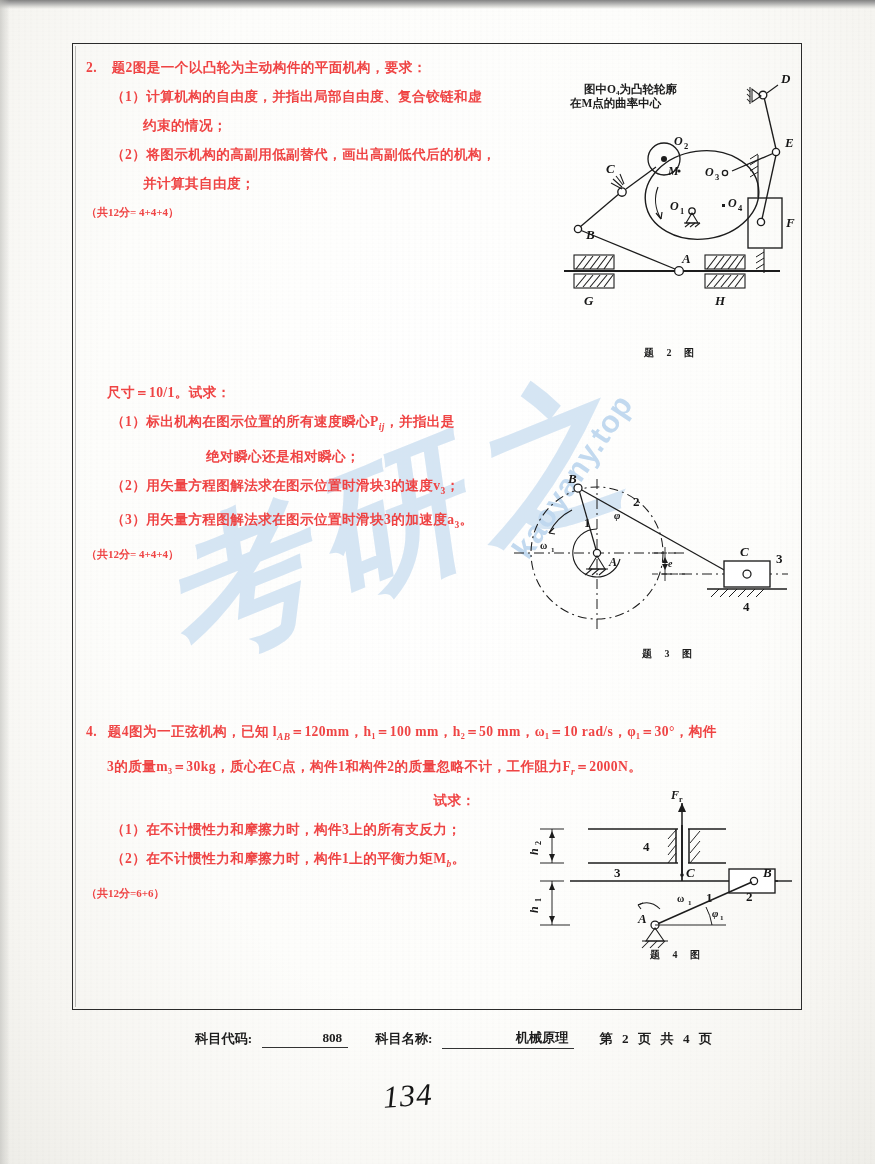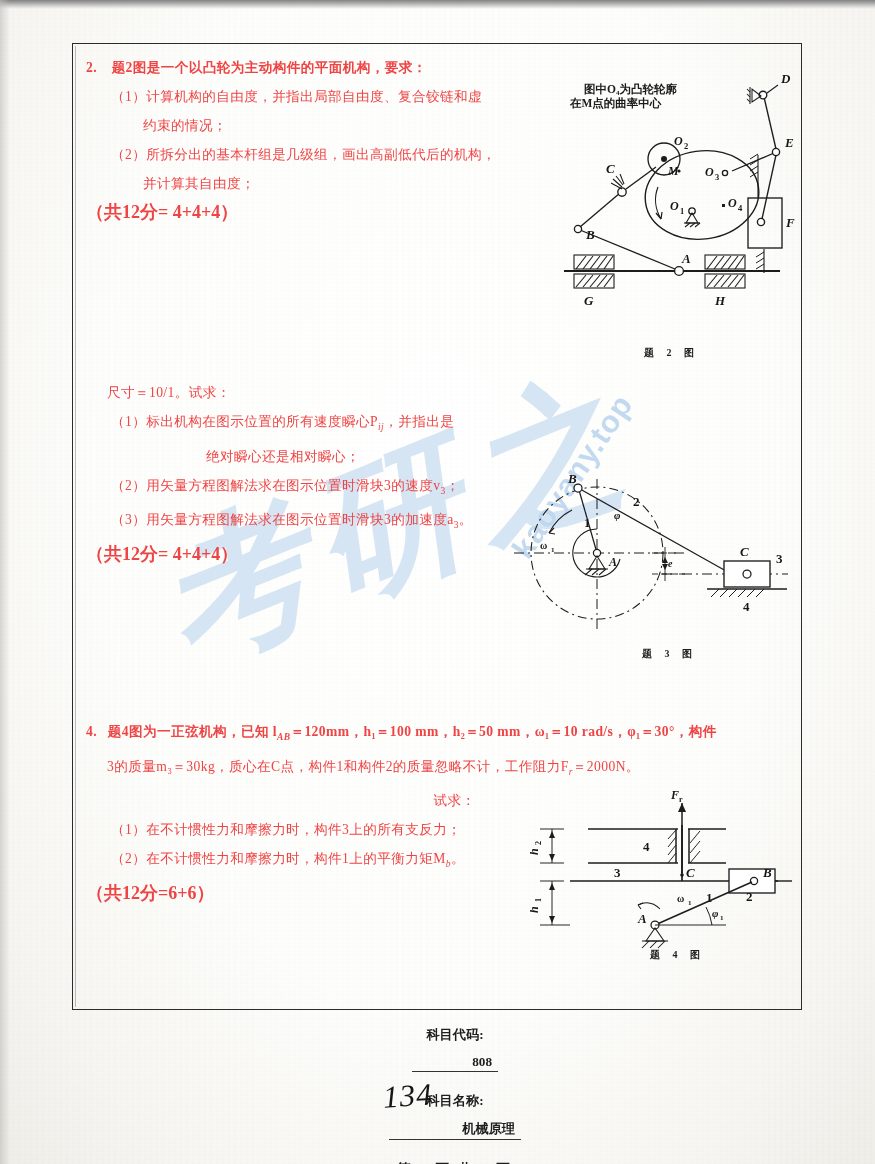--- a/index.html
+++ b/index.html
@@ -77,43 +77,43 @@
   .q-block{position:absolute;}
   .cn{
     font-family:"Liberation Serif","DejaVu Serif",serif;
     color:#ef4444;
   }
   .q-head{
     font-size:13.6px;font-weight:700;line-height:29px;white-space:nowrap;
     letter-spacing:.4px;
   }
   .q-line{
-    font-size:13.6px;font-weight:400;line-height:29px;white-space:nowrap;
+    font-size:13.6px;font-weight:700;line-height:29px;white-space:nowrap;
     letter-spacing:.4px;
   }
   .q-line.indent{padding-left:25px;}
   .q-line.indent2{padding-left:57px;}
   .q-sub{font-size:9.5px;vertical-align:sub;}
   .q-it{font-style:italic;}
-  .q-mark{font-size:18px;font-weight:700;line-height:29px;}
+  .q-mark{font-size:11px;font-weight:700;line-height:29px;}
 
   
   .fig-cap{
     position:absolute;font-size:10px;font-weight:700;letter-spacing:5px;
     color:#1d1d1d;white-space:nowrap;
   }
   
   .fig{position:absolute;}
   .fig svg{display:block;}
 
   
   #footer{
     position:absolute;left:195px;top:1026px;width:520px;height:26px;
     font-size:13.2px;font-weight:700;color:#1e1e1e;
-    display:flex;align-items:center;gap:10px;white-space:nowrap;flex-direction:column;
+    display:flex;align-items:center;gap:10px;white-space:nowrap;
   }
   .fld{
     border-bottom:1.2px solid #333;min-width:74px;text-align:right;
     padding:0 6px 1px 6px;display:inline-block;
   }
   .fld.wide{min-width:120px;}
   #page-num{
     position:absolute;left:383px;top:1078px;
     font-family:"Liberation Serif",serif;
     font-size:31px;color:#161616;font-style:italic;
@@ -143,21 +143,21 @@
       <span style="display:inline-block;width:7px"></span>
       <span>题2图是一个以凸轮为主动构件的平面机构，要求：</span>
     </div>
 
     <div class="cn q-line indent">
       <span>（1）</span><span>计算机构的自由度，并指出局部自由度、复合铰链和虚</span>
     </div>
     <div class="cn q-line indent2">约束的情况；</div>
 
     <div class="cn q-line indent">
-      <span>（2）</span><span>所拆分出的基本杆组是几级组，画出高副低代后的机构，</span>
+      <span>（2）</span><span>将图示机构的高副用低副替代，画出高副低代后的机构，</span>
     </div>
     <div class="cn q-line indent2">并计算其自由度；</div>
 
 
     <div class="cn q-mark indent">（共12分= 4+4+4）</div>
   </div>
 
   <div class="fig" style="left:470px;top:12px;text-align:center;">
     <svg width="262" height="282" viewBox="0 0 262 282" fill="none" stroke="#1c1c1c" stroke-width="1.35">
 

